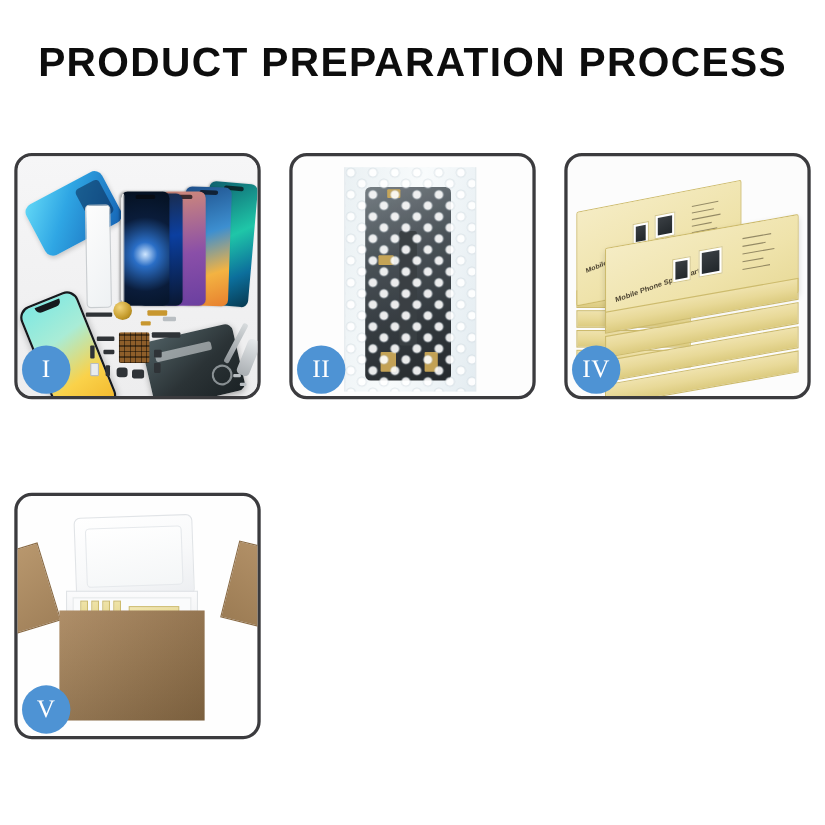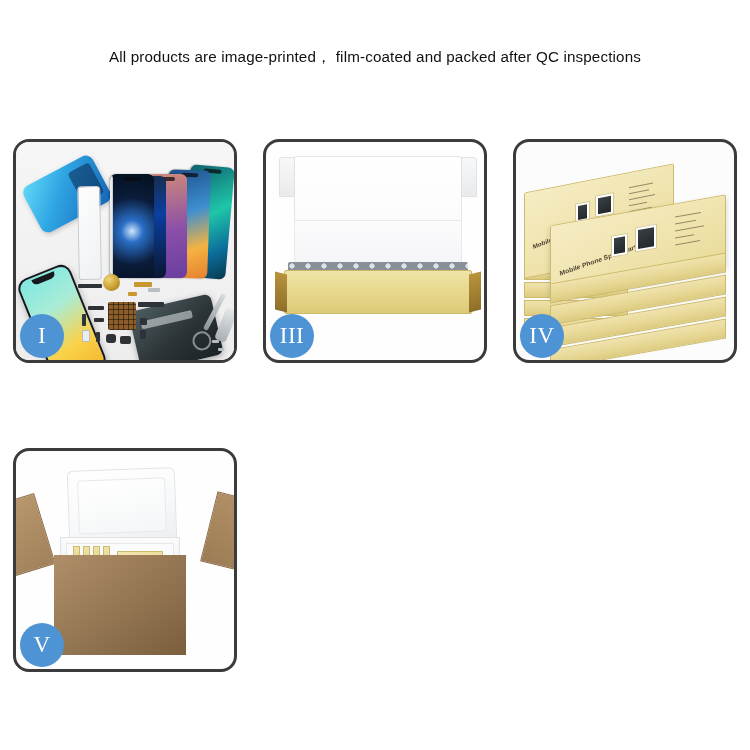--- a/index.html
+++ b/index.html
@@ -351,21 +351,21 @@
     transform: rotate(14deg);
   }
   .c6-tape {
     position: absolute; background: #9c7d52; opacity: .85;
   }
 </style>
 </head>
 <body>
 
 <div class="header">
-  <div class="page-subtitle">All products are image-printed， film-coated and packed after QC inspections</div>
+  <div class="page-title">PRODUCT PREPARATION PROCESS</div>
 </div>
 
 <div class="grid">
 
   <div class="panel p1">
     <div class="panel-inner">
       <div class="p1-wash"></div>
 
       <div class="blue-back"></div>
 
@@ -411,33 +411,36 @@
         <div class="part" style="left:122px; top:160px; width:26px; height:5px;"></div>
         <div class="part silver" style="left:196px; top:198px; width:7px; height:3px;"></div>
         <div class="part silver" style="left:202px; top:206px; width:6px; height:3px;"></div>
         <div class="tool"></div>
         <div class="tool2"></div>
       </div>
     </div>
     <div class="badge">I</div>
   </div>
 
-
-  <div class="panel p3">
+  <div class="panel p2">
     <div class="panel-inner">
-      <div class="lid3">
-        <span class="lid3-flapL"></span>
-        <span class="lid3-flapR"></span>
+      <div class="bag">
+        <div class="part-inside">
+          <span class="pi-strip" style="top:40px; height:104px;"></span>
+          <span class="tape" style="left:20px; top:2px; width:12px; height:8px;"></span>
+          <span class="tape" style="left:12px; top:62px; width:14px; height:9px;"></span>
+          <span class="tape" style="left:14px; top:150px; width:14px; height:18px;"></span>
+          <span class="tape" style="left:54px; top:150px; width:12px; height:18px;"></span>
+        </div>
+        <div class="bag-bubbles"></div>
       </div>
-      <div class="foam3"></div>
-      <div class="wrap3"></div>
-      <div class="tray3"></div>
     </div>
-    <div class="badge">III</div>
+    <div class="badge">II</div>
   </div>
+
 
   <div class="panel p4">
     <div class="panel-inner">
       <div class="stack">
 
         <div class="sbox" style="left:8px; top:122px; width:104px; height:16px;"></div>
         <div class="sbox" style="left:8px; top:140px; width:104px; height:16px;"></div>
         <div class="sbox" style="left:8px; top:158px; width:104px; height:16px;"></div>
         <div class="sbox" style="left:8px; top:176px; width:104px; height:16px;"></div>
 

